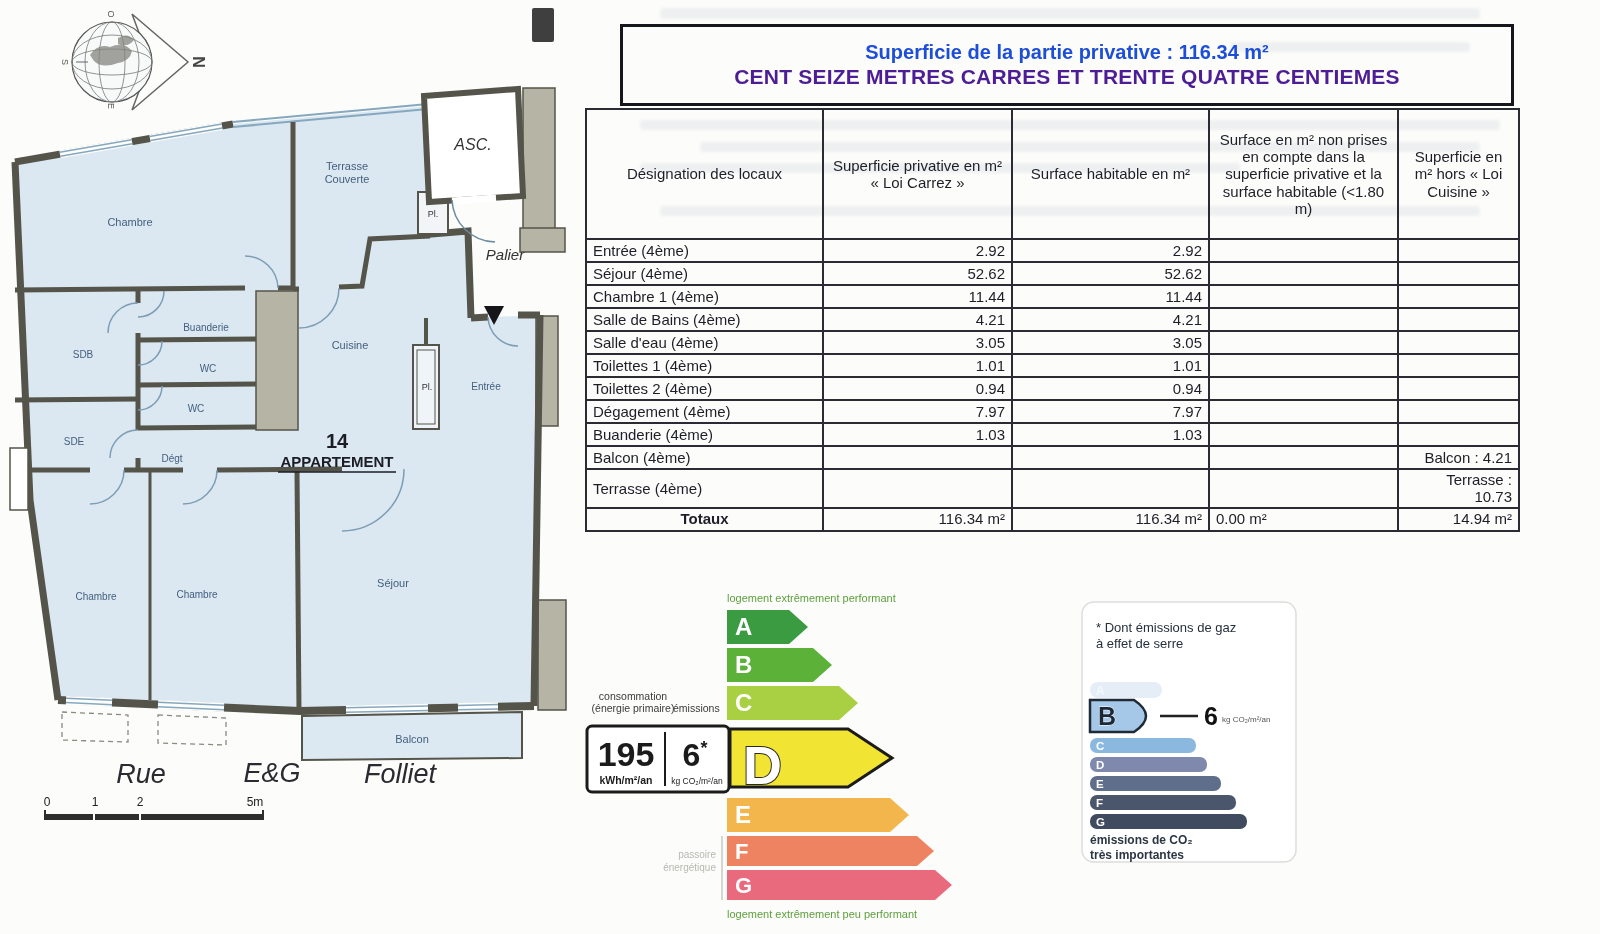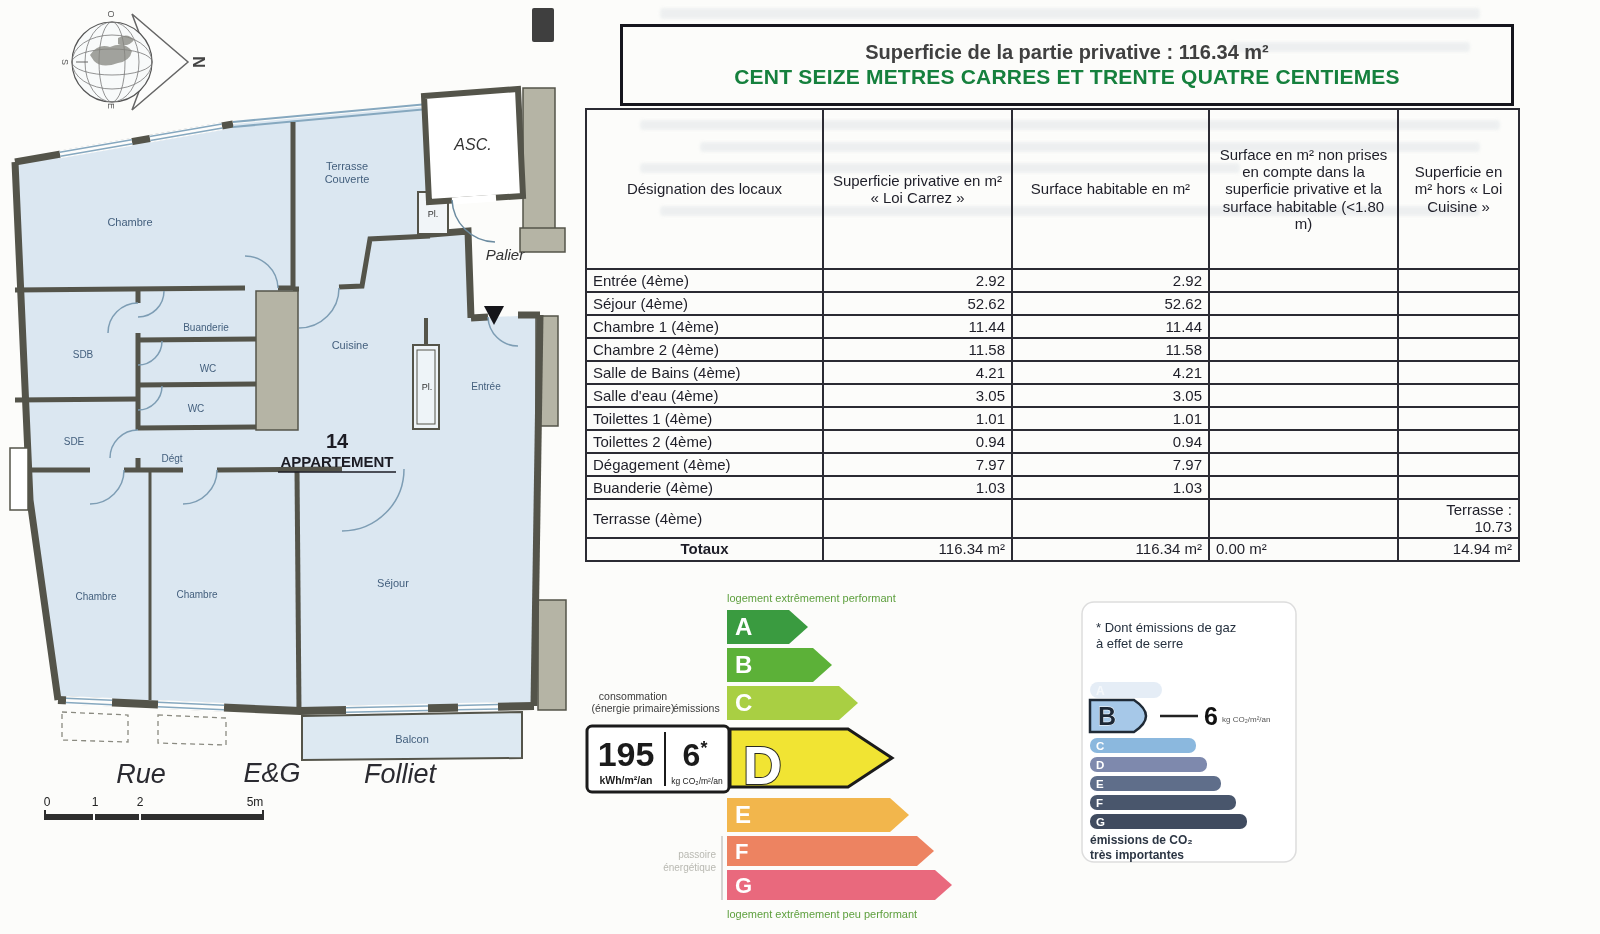--- a/index.html
+++ b/index.html
@@ -10,34 +10,34 @@
   }
   .ghost{position:absolute;background:#e2e6e9;opacity:.55;filter:blur(1.5px);border-radius:4px;}
   .scanmark{position:absolute;background:#1d1d1d;opacity:.85;border-radius:2px;}
 
   
   .header-box{
     position:absolute;left:620px;top:24px;width:888px;height:76px;
     border:3px solid #16161d;display:flex;flex-direction:column;
     justify-content:center;align-items:center;gap:1px;background:transparent;
   }
-  .header-line1{font-size:20px;font-weight:bold;color:#404040;}
-  .header-line2{font-size:21px;font-weight:bold;color:#15803d;letter-spacing:.2px;}
+  .header-line1{font-size:20px;font-weight:bold;color:#1d4ed8;}
+  .header-line2{font-size:21px;font-weight:bold;color:#4c1d95;letter-spacing:.2px;}
 
   
   table.surface{
     position:absolute;left:585px;top:108px;width:933px;
     border-collapse:collapse;table-layout:fixed;
     font-size:15px;color:#1e1e28;background:transparent;
     border:2px solid #16161d;
   }
   table.surface th, table.surface td{
     border:2px solid #2b2b33;font-weight:normal;line-height:1.15;
   }
-  table.surface th{height:124px;text-align:center;vertical-align:middle;padding:17px 5px;font-size:15px;}
+  table.surface th{height:124px;text-align:center;vertical-align:middle;padding:2px 5px;font-size:15px;}
   table.surface tbody td{height:19px;padding:1px 6px;}
   td.name{text-align:left;padding-left:7px;margin-left:20px;}
   td.num2{text-align:right;padding-right:26px;}
   td.num3{text-align:right;padding-right:24px;}
   td.num4{padding-right:14px;}
   td.num5{text-align:right;padding-right:6px;}
   tr.totals td{font-size:15px;}
   tr.totals td.name{text-align:center;font-weight:bold;}
 
   svg text{font-family:"Liberation Sans", sans-serif;}
@@ -238,27 +238,20 @@
         <td class="num5"></td>
       </tr>
     <tr>
         <td class="name">Chambre 1 (4ème)</td>
         <td class="num2">11.44</td>
         <td class="num3">11.44</td>
         <td class="num4"></td>
         <td class="num5"></td>
       </tr>
     <tr>
-        <td class="name">Chambre 2 (4ème)</td>
-        <td class="num2">11.58</td>
-        <td class="num3">11.58</td>
-        <td class="num4"></td>
-        <td class="num5"></td>
-      </tr>
-    <tr>
         <td class="name">Salle de Bains (4ème)</td>
         <td class="num2">4.21</td>
         <td class="num3">4.21</td>
         <td class="num4"></td>
         <td class="num5"></td>
       </tr>
     <tr>
         <td class="name">Salle d'eau (4ème)</td>
         <td class="num2">3.05</td>
         <td class="num3">3.05</td>
@@ -285,20 +278,27 @@
         <td class="num3">7.97</td>
         <td class="num4"></td>
         <td class="num5"></td>
       </tr>
     <tr>
         <td class="name">Buanderie (4ème)</td>
         <td class="num2">1.03</td>
         <td class="num3">1.03</td>
         <td class="num4"></td>
         <td class="num5"></td>
+      </tr>
+    <tr>
+        <td class="name">Balcon (4ème)</td>
+        <td class="num2"></td>
+        <td class="num3"></td>
+        <td class="num4"></td>
+        <td class="num5">Balcon : 4.21</td>
       </tr>
     <tr>
         <td class="name">Terrasse (4ème)</td>
         <td class="num2"></td>
         <td class="num3"></td>
         <td class="num4"></td>
         <td class="num5">Terrasse : 10.73</td>
       </tr>
     <tr class="totals">
       <td class="name">Totaux</td>

